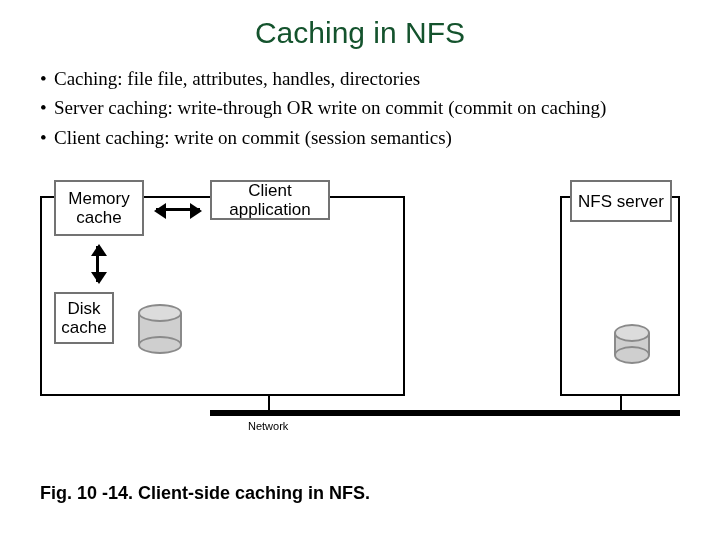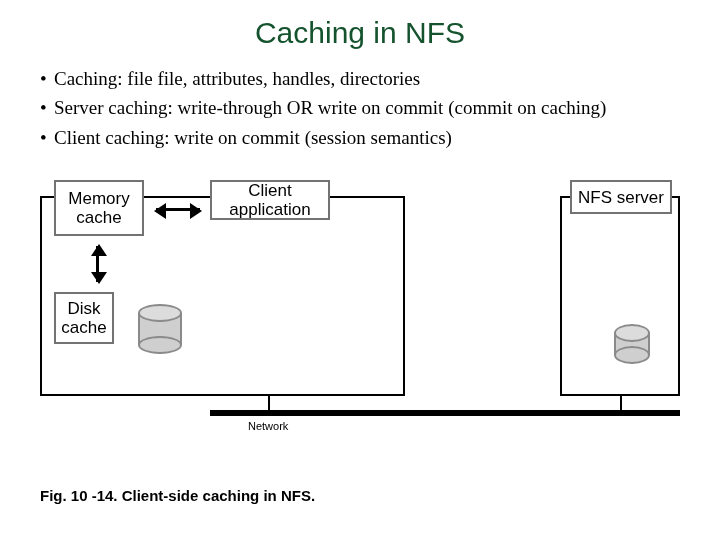--- a/index.html
+++ b/index.html
@@ -53,21 +53,21 @@
   }
   
   #client-outer { left: 0; top: 22px; width: 365px; height: 200px; }
   
   #server-outer { left: 520px; top: 22px; width: 120px; height: 200px; }
   
   #memcache   { left: 14px;  top: 6px;  width: 90px; height: 56px; }
   
   #clientapp  { left: 170px; top: 6px;  width: 120px; height: 40px; }
   
-  #nfssrv     { left: 530px; top: 6px;  width: 102px; height: 34px; }
+  #nfssrv     { left: 530px; top: 6px;  width: 102px; height: 42px; }
   
   #diskcache  { left: 14px;  top: 118px; width: 60px; height: 52px; }
   
   .cyl {
     position: absolute;
   }
   .cyl .body {
     position: absolute; left: 0; right: 0; top: 9px; bottom: 9px;
     background: #cfcfcf;
     border-left: 2px solid #8a8a8a;
@@ -126,21 +126,21 @@
   }
   #network-label {
     position: absolute;
     left: 208px; top: 246px;
     font-size: 11px;
   }
 
   .caption {
     position: absolute;
     left: 40px; bottom: 36px;
-    font-size: 15px;
+    font-size: 18px;
     font-weight: bold;
     font-family: Arial, Helvetica, sans-serif;
   }
 </style>
 </head>
 <body>
 
 <div class="slide">
 
   <div class="title">Caching in NFS</div>

